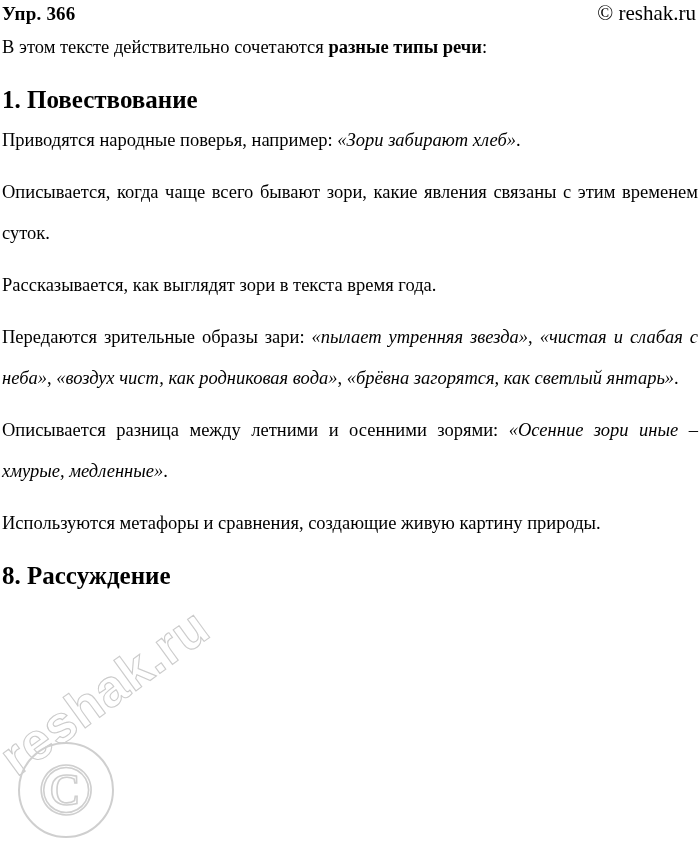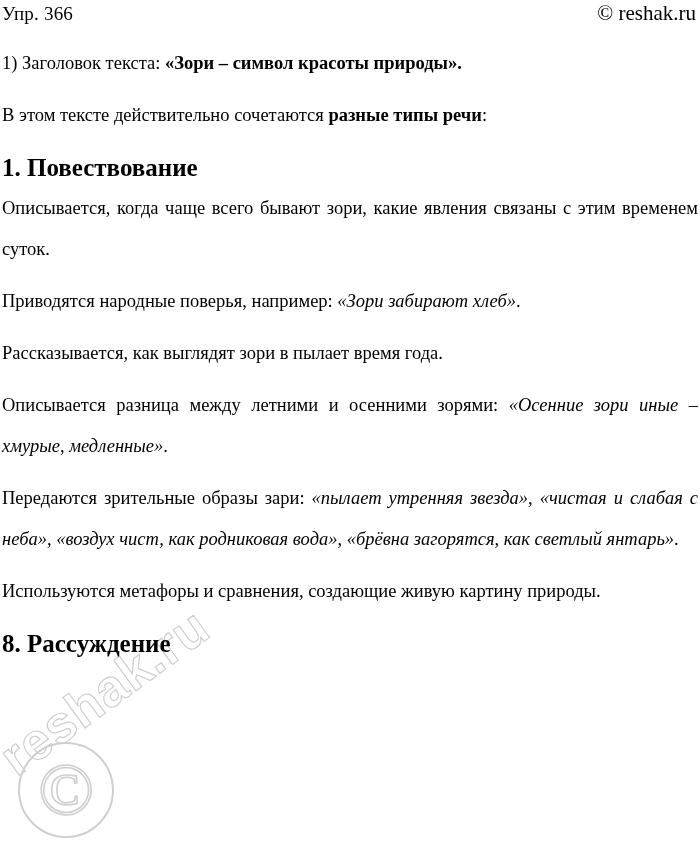--- a/index.html
+++ b/index.html
@@ -30,21 +30,21 @@
   
   .header {
     display: flex;
     align-items: baseline;
     justify-content: space-between;
     height: 26px;
     padding-top: 1px;
   }
   .header-title {
     font-size: 19px;
-    font-weight: normal;
+    font-weight: bold;
     letter-spacing: 0.2px;
     white-space: nowrap;
   }
   .header-copy {
     font-size: 21px;
     font-weight: normal;
     white-space: nowrap;
     padding-right: 2px;
   }
 
@@ -135,32 +135,29 @@
   <div class="wm-c">©</div>
 </div>
 
 <div class="page">
 
   <div class="header">
     <div class="header-title">Упр. 366</div>
     <div class="header-copy">© reshak.ru</div>
   </div>
 
-  <p class="para first-block nojust">
-    <span>1) Заголовок текста: </span><b>«Зори – символ красоты природы».</b>
-  </p>
 
   <p class="para nojust">
     <span>В этом тексте действительно сочетаются </span><b>разные типы речи</b><span>:</span>
   </p>
 
   <div id="sections-root">
       <p class="heading">1. Повествование</p>
+      <p class="para"><span>Приводятся народные поверья, например: </span><i>«Зори забирают хлеб»</i><span>.</span></p>
       <p class="para"><span>Описывается, когда чаще всего бывают зори, какие явления связаны с этим временем суток.</span></p>
-      <p class="para"><span>Приводятся народные поверья, например: </span><i>«Зори забирают хлеб»</i><span>.</span></p>
-      <p class="para"><span>Рассказывается, как выглядят зори в пылает время года.</span></p>
+      <p class="para"><span>Рассказывается, как выглядят зори в текста время года.</span></p>
+      <p class="para"><span>Передаются зрительные образы зари: </span><i>«пылает утренняя звезда»</i><span>, </span><i>«чистая и слабая с неба»</i><span>, </span><i>«воздух чист, как родниковая вода»</i><span>, </span><i>«брёвна загорятся, как светлый янтарь»</i><span>.</span></p>
       <p class="para"><span>Описывается разница между летними и осенними зорями: </span><i>«Осенние зори иные – хмурые, медленные»</i><span>.</span></p>
-      <p class="para"><span>Передаются зрительные образы зари: </span><i>«пылает утренняя звезда»</i><span>, </span><i>«чистая и слабая с неба»</i><span>, </span><i>«воздух чист, как родниковая вода»</i><span>, </span><i>«брёвна загорятся, как светлый янтарь»</i><span>.</span></p>
       <p class="para"><span>Используются метафоры и сравнения, создающие живую картину природы.</span></p>
       <p class="heading">8. Рассуждение</p>
     </div>
 
 </div>
 
 </body></html>

